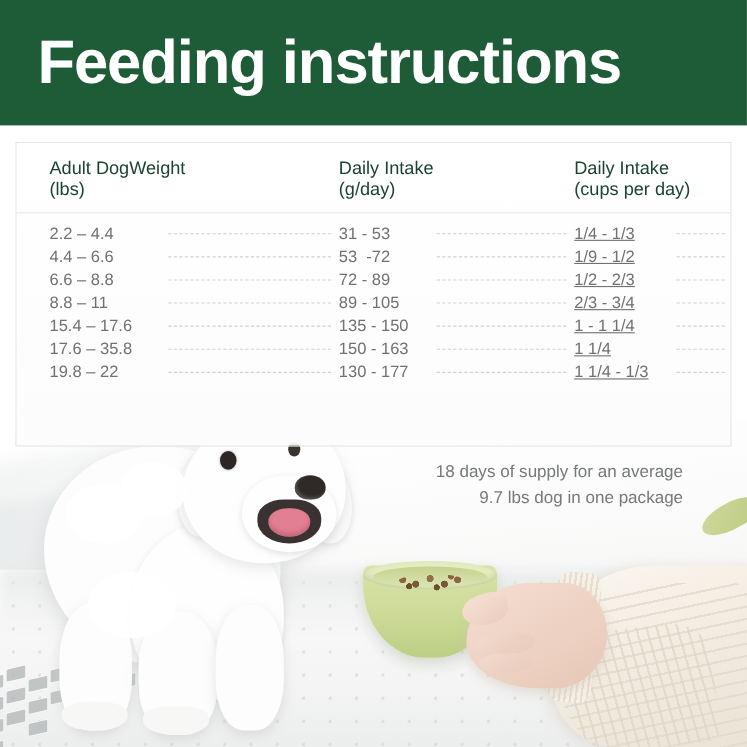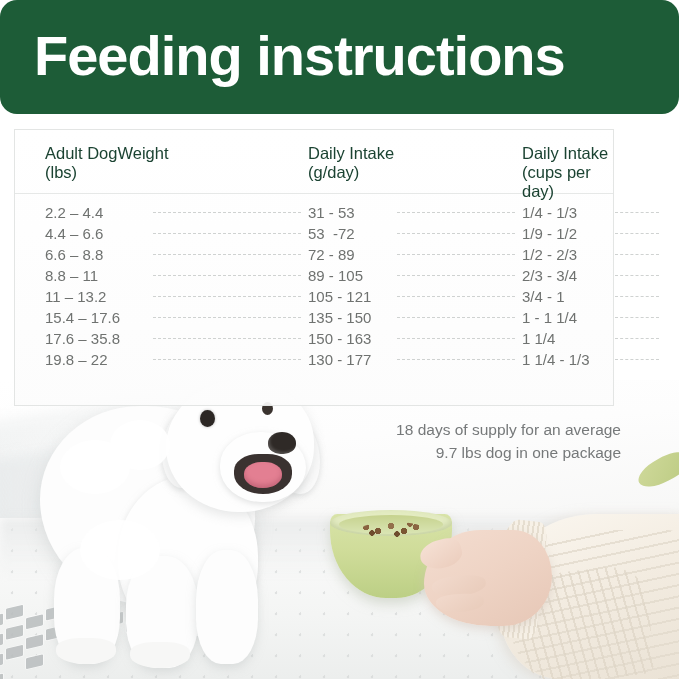--- a/index.html
+++ b/index.html
@@ -149,32 +149,31 @@
   .spoon{
     position:absolute; left:636px; top:78px; width:54px; height:24px;
     background:linear-gradient(140deg,#cfd99a,#bccb83);
     border-radius:50% 40% 40% 50%; transform:rotate(-28deg);
   }
 
   
   .banner{
     position:absolute; left:0; top:0; width:679px; height:114px;
     background:#1d5c37;
-    border-radius:17px;
   }
   .banner-title{
     position:absolute; left:34px; top:23px;
     font-size:56px; font-weight:bold; color:#ffffff;
     letter-spacing:-1px; white-space:nowrap;
     font-family:"Liberation Sans", sans-serif;
   }
 
   
   .card{
-    position:absolute; left:14px; top:129px; width:600px; height:277px;
+    position:absolute; left:14px; top:129px; width:651px; height:277px;
     background:linear-gradient(180deg, rgba(255,255,255,.97), rgba(252,252,252,.93));
     border:1px solid #e3e5e4;
   }
   .card-head{
     position:relative; height:64px; border-bottom:1px solid #e6e8e7;
   }
   .card-head .col{
     position:absolute; top:14px;
     color:#1b4332; font-size:16.5px; line-height:19px; font-weight:normal;
     font-family:"Liberation Sans", sans-serif;
@@ -186,21 +185,21 @@
 
   .rows{ position:relative; padding-top:8px; }
   .row{ position:relative; height:21px; }
   .cell{
     position:absolute;
     color:#6f7270; font-size:15px; line-height:21px;
     font-family:"Liberation Sans", sans-serif; white-space:pre;
   }
   .c1{ left:30px; }
   .c2{ left:293px; }
-  .c3{ left:507px; }
+  .c3{ left:507px;text-decoration:underline; }
   .dash{
     position:absolute; top:10px; height:0;
     border-top:1.3px dashed #cfd2d1;
   }
   .d1{ left:138px; width:148px; }
   .d2{ left:382px; width:118px; }
   .d3{ left:600px; width:44px; }
 
   
   .note{
@@ -330,28 +329,20 @@
           <div class="dash d2"></div>
           <div class="dash d3"></div>
           <div class="cell c1">8.8 – 11</div>
           <div class="cell c2">89 - 105</div>
           <div class="cell c3">2/3 - 3/4</div>
         </div>
         <div class="row">
           <div class="dash d1"></div>
           <div class="dash d2"></div>
           <div class="dash d3"></div>
-          <div class="cell c1">11 – 13.2</div>
-          <div class="cell c2">105 - 121</div>
-          <div class="cell c3">3/4 - 1</div>
-        </div>
-        <div class="row">
-          <div class="dash d1"></div>
-          <div class="dash d2"></div>
-          <div class="dash d3"></div>
           <div class="cell c1">15.4 – 17.6</div>
           <div class="cell c2">135 - 150</div>
           <div class="cell c3">1 - 1 1/4</div>
         </div>
         <div class="row">
           <div class="dash d1"></div>
           <div class="dash d2"></div>
           <div class="dash d3"></div>
           <div class="cell c1">17.6 – 35.8</div>
           <div class="cell c2">150 - 163</div>

